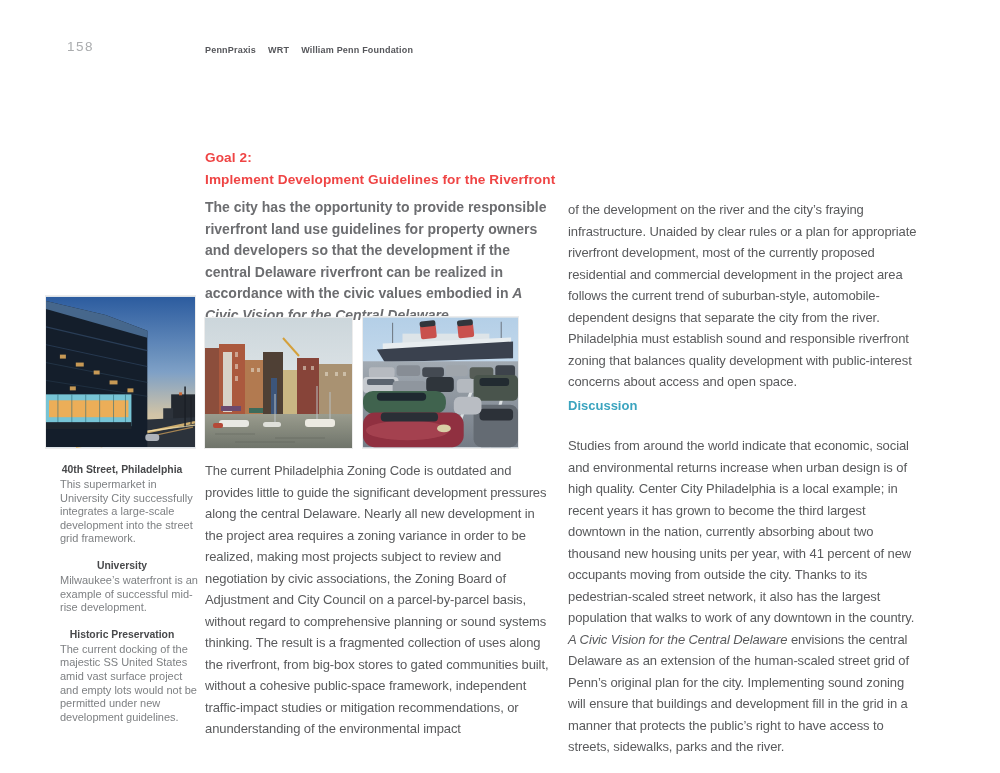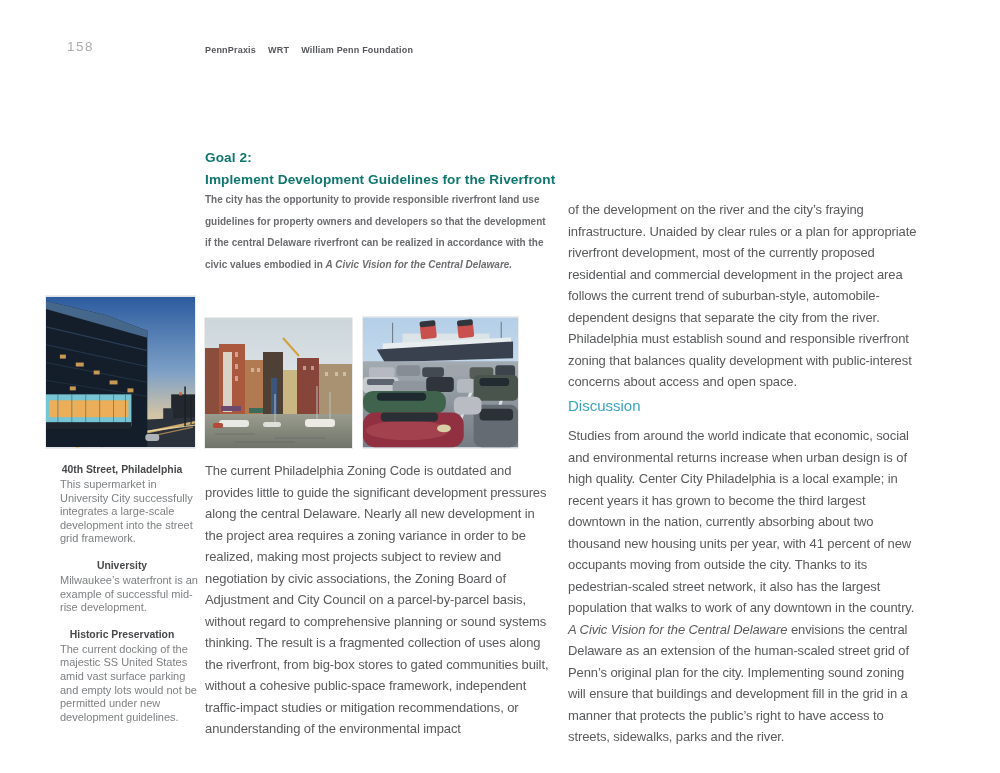--- a/index.html
+++ b/index.html
@@ -4,27 +4,27 @@
 <style>
   html,body{margin:0;padding:0;background:#ffffff;}
   .page{
     position:relative;width:1000px;height:773px;background:#ffffff;overflow:hidden;
     font-family:"Liberation Sans",sans-serif;color:#595a5c;
   }
   .pagenum{position:absolute;left:67px;top:39px;font-size:13.5px;letter-spacing:1.5px;color:#aaacae;}
   .runhead{position:absolute;left:205px;top:45px;display:flex;gap:12px;
     font-size:9px;font-weight:bold;color:#55565a;letter-spacing:.2px;align-items:flex-end;}
   .goal{position:absolute;left:205px;top:147px;width:400px;
-    color:#0f766e;font-size:13.6px;font-weight:bold;line-height:22px;letter-spacing:.1px;}
-  .intro{position:absolute;left:205px;top:189px;width:344px;
-    font-size:10px;font-weight:bold;color:#6c6d70;line-height:21.5px;}
+    color:#ef4444;font-size:13.6px;font-weight:bold;line-height:22px;letter-spacing:.1px;}
+  .intro{position:absolute;left:205px;top:197px;width:344px;
+    font-size:14px;font-weight:bold;color:#6c6d70;line-height:21.5px;}
   .body-par{font-size:13px;color:#595a5c;line-height:21.5px;letter-spacing:-0.1px;}
   .col-right-p1{position:absolute;left:568px;top:199px;width:352px;}
   .discussion{position:absolute;left:568px;top:395px;width:352px;}
-  .discussion h3{margin:0 0 8px 0;font-size:15px;font-weight:normal;color:#3ba4bf;line-height:22px;}
+  .discussion h3{margin:0 0 18px 0;font-size:13px;font-weight:bold;color:#3ba4bf;line-height:22px;}
   .col-mid-p1{position:absolute;left:205px;top:460px;width:347px;}
   em{font-style:italic;}
   .photo{position:absolute;margin:0;box-shadow:0 0 0 1px #ececec;overflow:hidden;background:#dde3e8;}
   .photo svg{display:block;filter:blur(.35px) saturate(1.05);}
   .photo1{left:46px;top:296px;width:149px;height:152px;}
   .photo2{left:205px;top:318px;width:147px;height:130px;}
   .photo3{left:363px;top:317px;width:155px;height:131px;}
   .captions{position:absolute;left:46px;top:463px;width:152px;}
   .cap{margin-bottom:13px;}
   .cap .t{font-size:10.4px;font-weight:bold;color:#48494b;line-height:14px;margin-bottom:1px;text-align:center;}
@@ -225,17 +225,17 @@
     <div class="cap">
       <div class="t">40th Street, Philadelphia</div>
       <div class="b">This supermarket in University City successfully integrates a large-scale development into the street grid framework.</div>
     </div>
     <div class="cap">
       <div class="t">University</div>
       <div class="b">Milwaukee’s waterfront is an example of successful mid-rise development.</div>
     </div>
     <div class="cap">
       <div class="t">Historic Preservation</div>
-      <div class="b">The current docking of the majestic SS United States amid vast surface parking and empty lots would not be permitted under new development guidelines.</div>
+      <div class="b">The current docking of the majestic SS United States amid vast surface project and empty lots would not be permitted under new development guidelines.</div>
     </div>
   </div>
 
 </div>
 
 </body></html>

